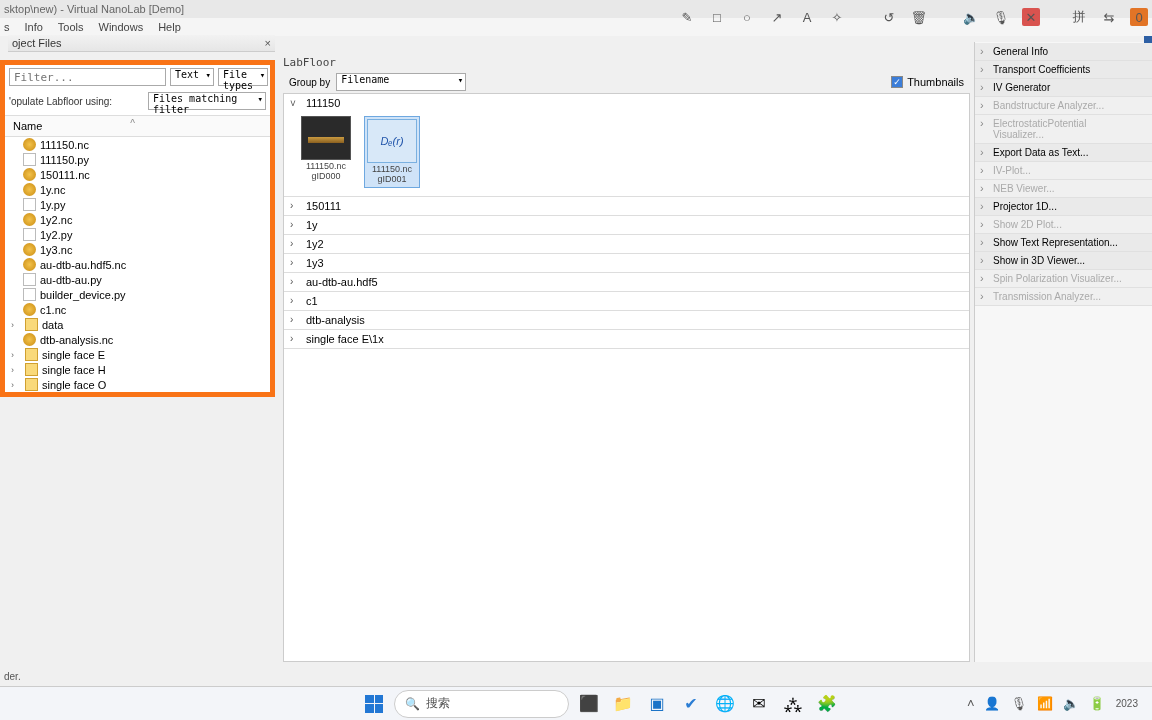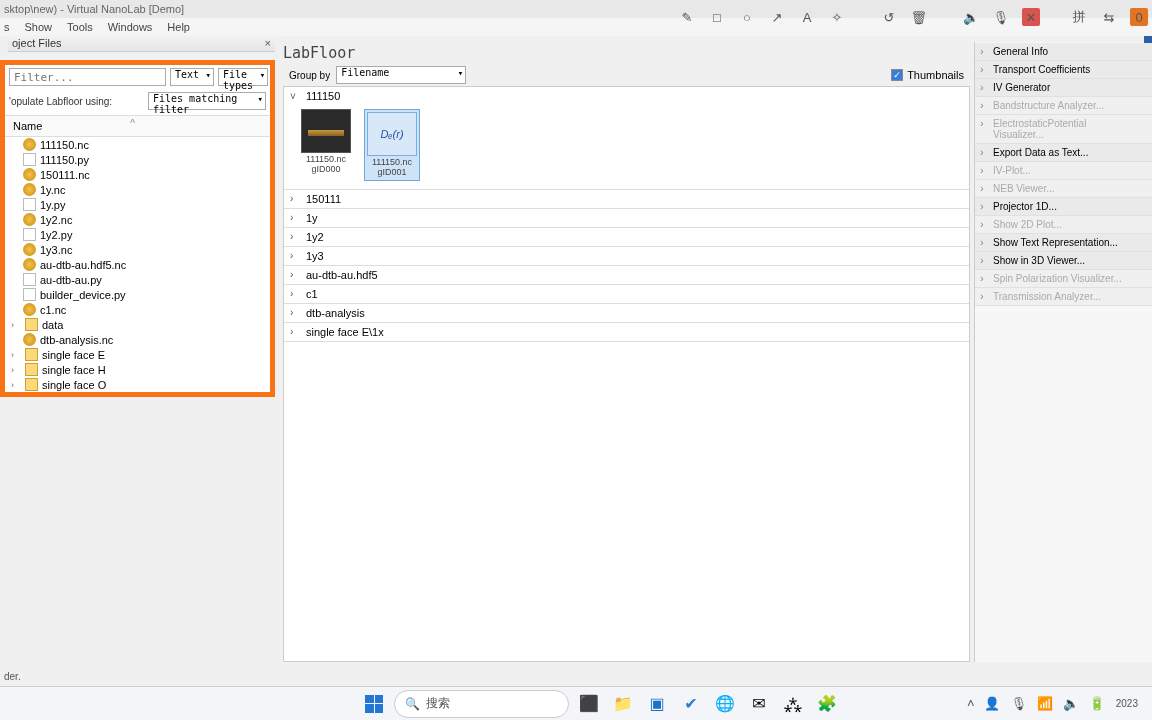--- a/index.html
+++ b/index.html
@@ -35,21 +35,21 @@
 .tree-header::after { content: "^"; position: absolute; right: 135px; top: 2px; font-size: 10px; color: #888; }
 .tree-item { display: flex; align-items: center; padding: 1px 6px 1px 18px; font-size: 11px; height: 15px; cursor: pointer; gap: 4px; }
 .tree-expander { width: 10px; display: inline-block; font-size: 9px; color: #666; }
 .icn { width: 13px; height: 13px; display: inline-flex; align-items: center; justify-content: center; font-size: 10px; }
 .icn-nc { background: radial-gradient(#f3c24a,#c98b12); border-radius: 50%; color: #5a3; }
 .icn-py { border: 1px solid #bbb; background: #fff; }
 .icn-folder { background: #f9d97a; border: 1px solid #d0a030; }
 .tree-item.has-expand { padding-left: 6px; }
 
 .center-panel { flex: 1; margin: 6px 4px 0 8px; display: flex; flex-direction: column; }
-.lf-title { font-size: 15px; color: #444; padding: 2px 0; font-family: monospace; }
+.lf-title { font-size: 11px; color: #444; padding: 2px 0; font-family: monospace; margin-top: 12px; }
 .lf-toolbar { display: flex; align-items: center; padding: 2px 6px; font-size: 10px; gap: 6px; font-family: monospace; }
 .lf-toolbar .combo { width: 130px; }
 .lf-toolbar .spacer { flex: 1; }
 .chk { display: flex; align-items: center; gap: 4px; font-size: 11px; }
 .chk-box { width: 12px; height: 12px; border: 1px solid #888; background: #3b7dd8; display: flex; align-items: center; justify-content: center; color: #fff; font-size: 9px; }
 
 .lf-body { flex: 1; background: #fff; border: 1px solid #ccc; overflow: auto; }
 .lf-group { border-bottom: 1px solid #ddd; }
 .lf-grouphead { display: flex; align-items: center; padding: 3px 6px; font-size: 11px; cursor: pointer; gap: 6px; }
 .lf-grouphead .exp { font-size: 10px; color: #555; width: 10px; }
@@ -83,21 +83,21 @@
 </style>
 </head>
 <body>
 
 <div class="titlebar">
   <span>sktop\new) - Virtual NanoLab [Demo]</span>
 </div>
 
 <div class="menubar">
   <span class="menu-item">s</span>
-  <span class="menu-item">Show</span>
+  <span class="menu-item">Info</span>
   <span class="menu-item">Tools</span>
   <span class="menu-item">Windows</span>
   <span class="menu-item">Help</span>
 </div>
 
 <div class="top-icons">
   <span class="icon-btn">✎</span>
   <span class="icon-btn">□</span>
   <span class="icon-btn">○</span>
   <span class="icon-btn">↗</span>

